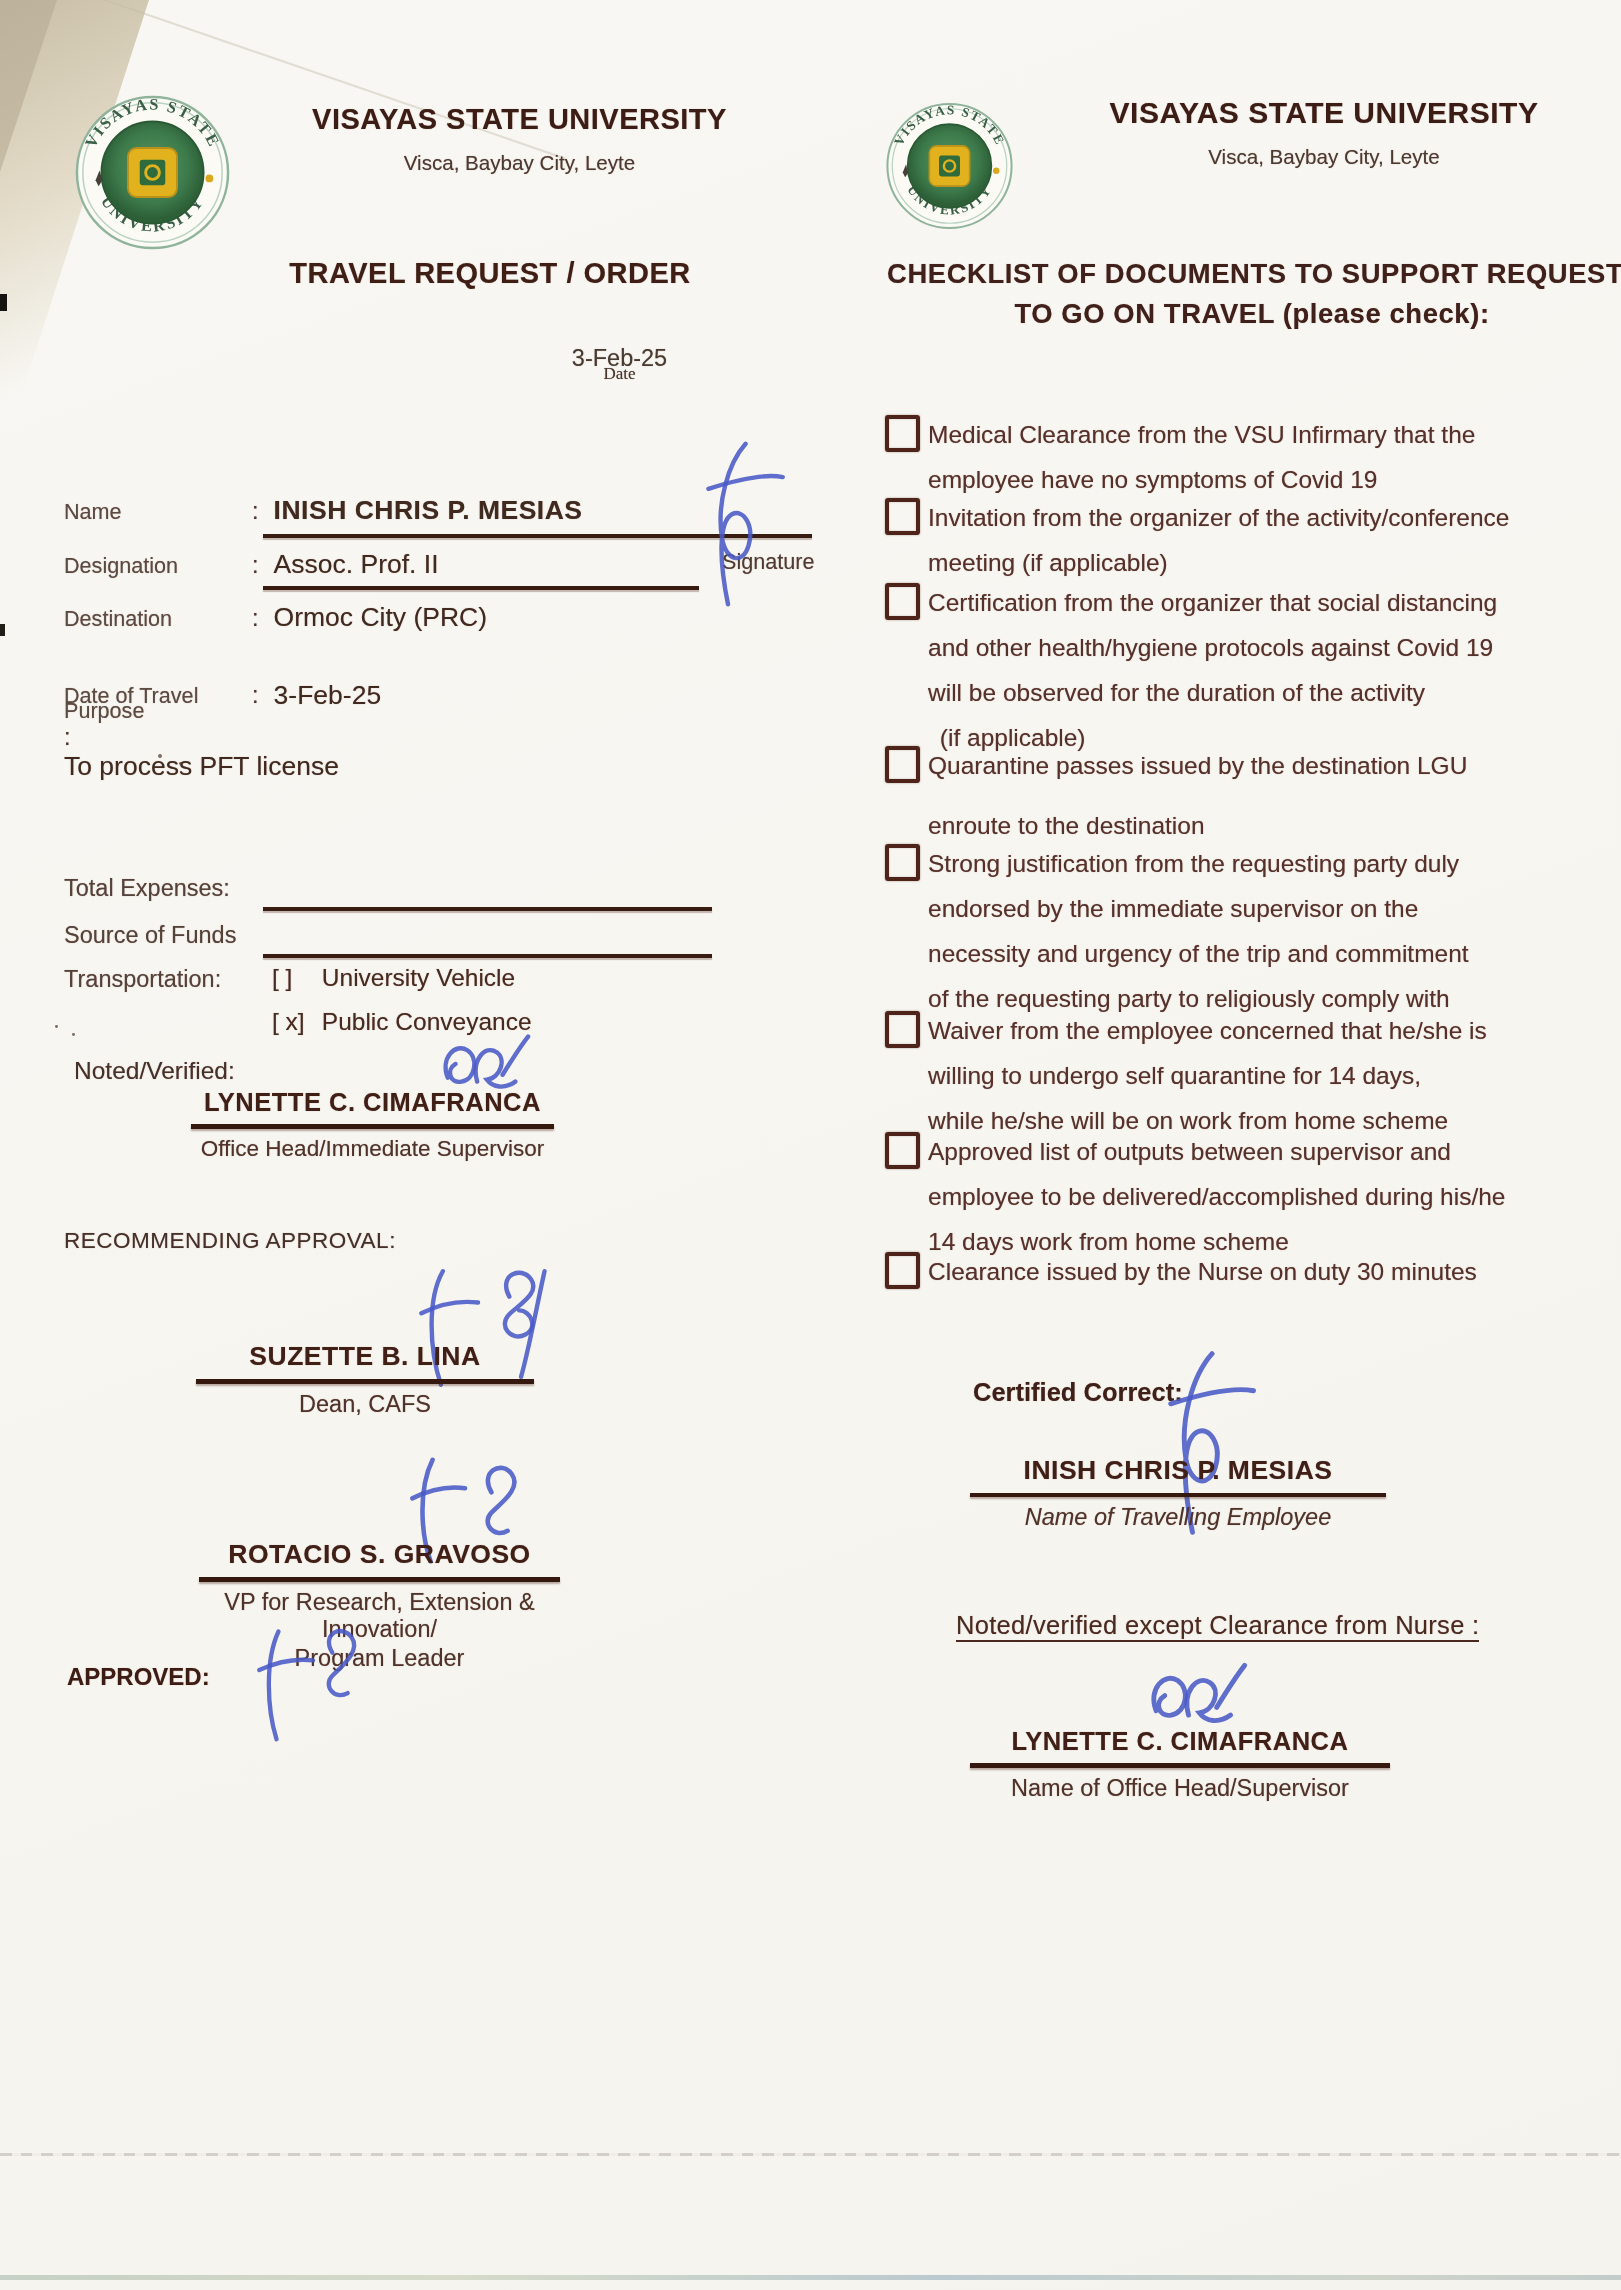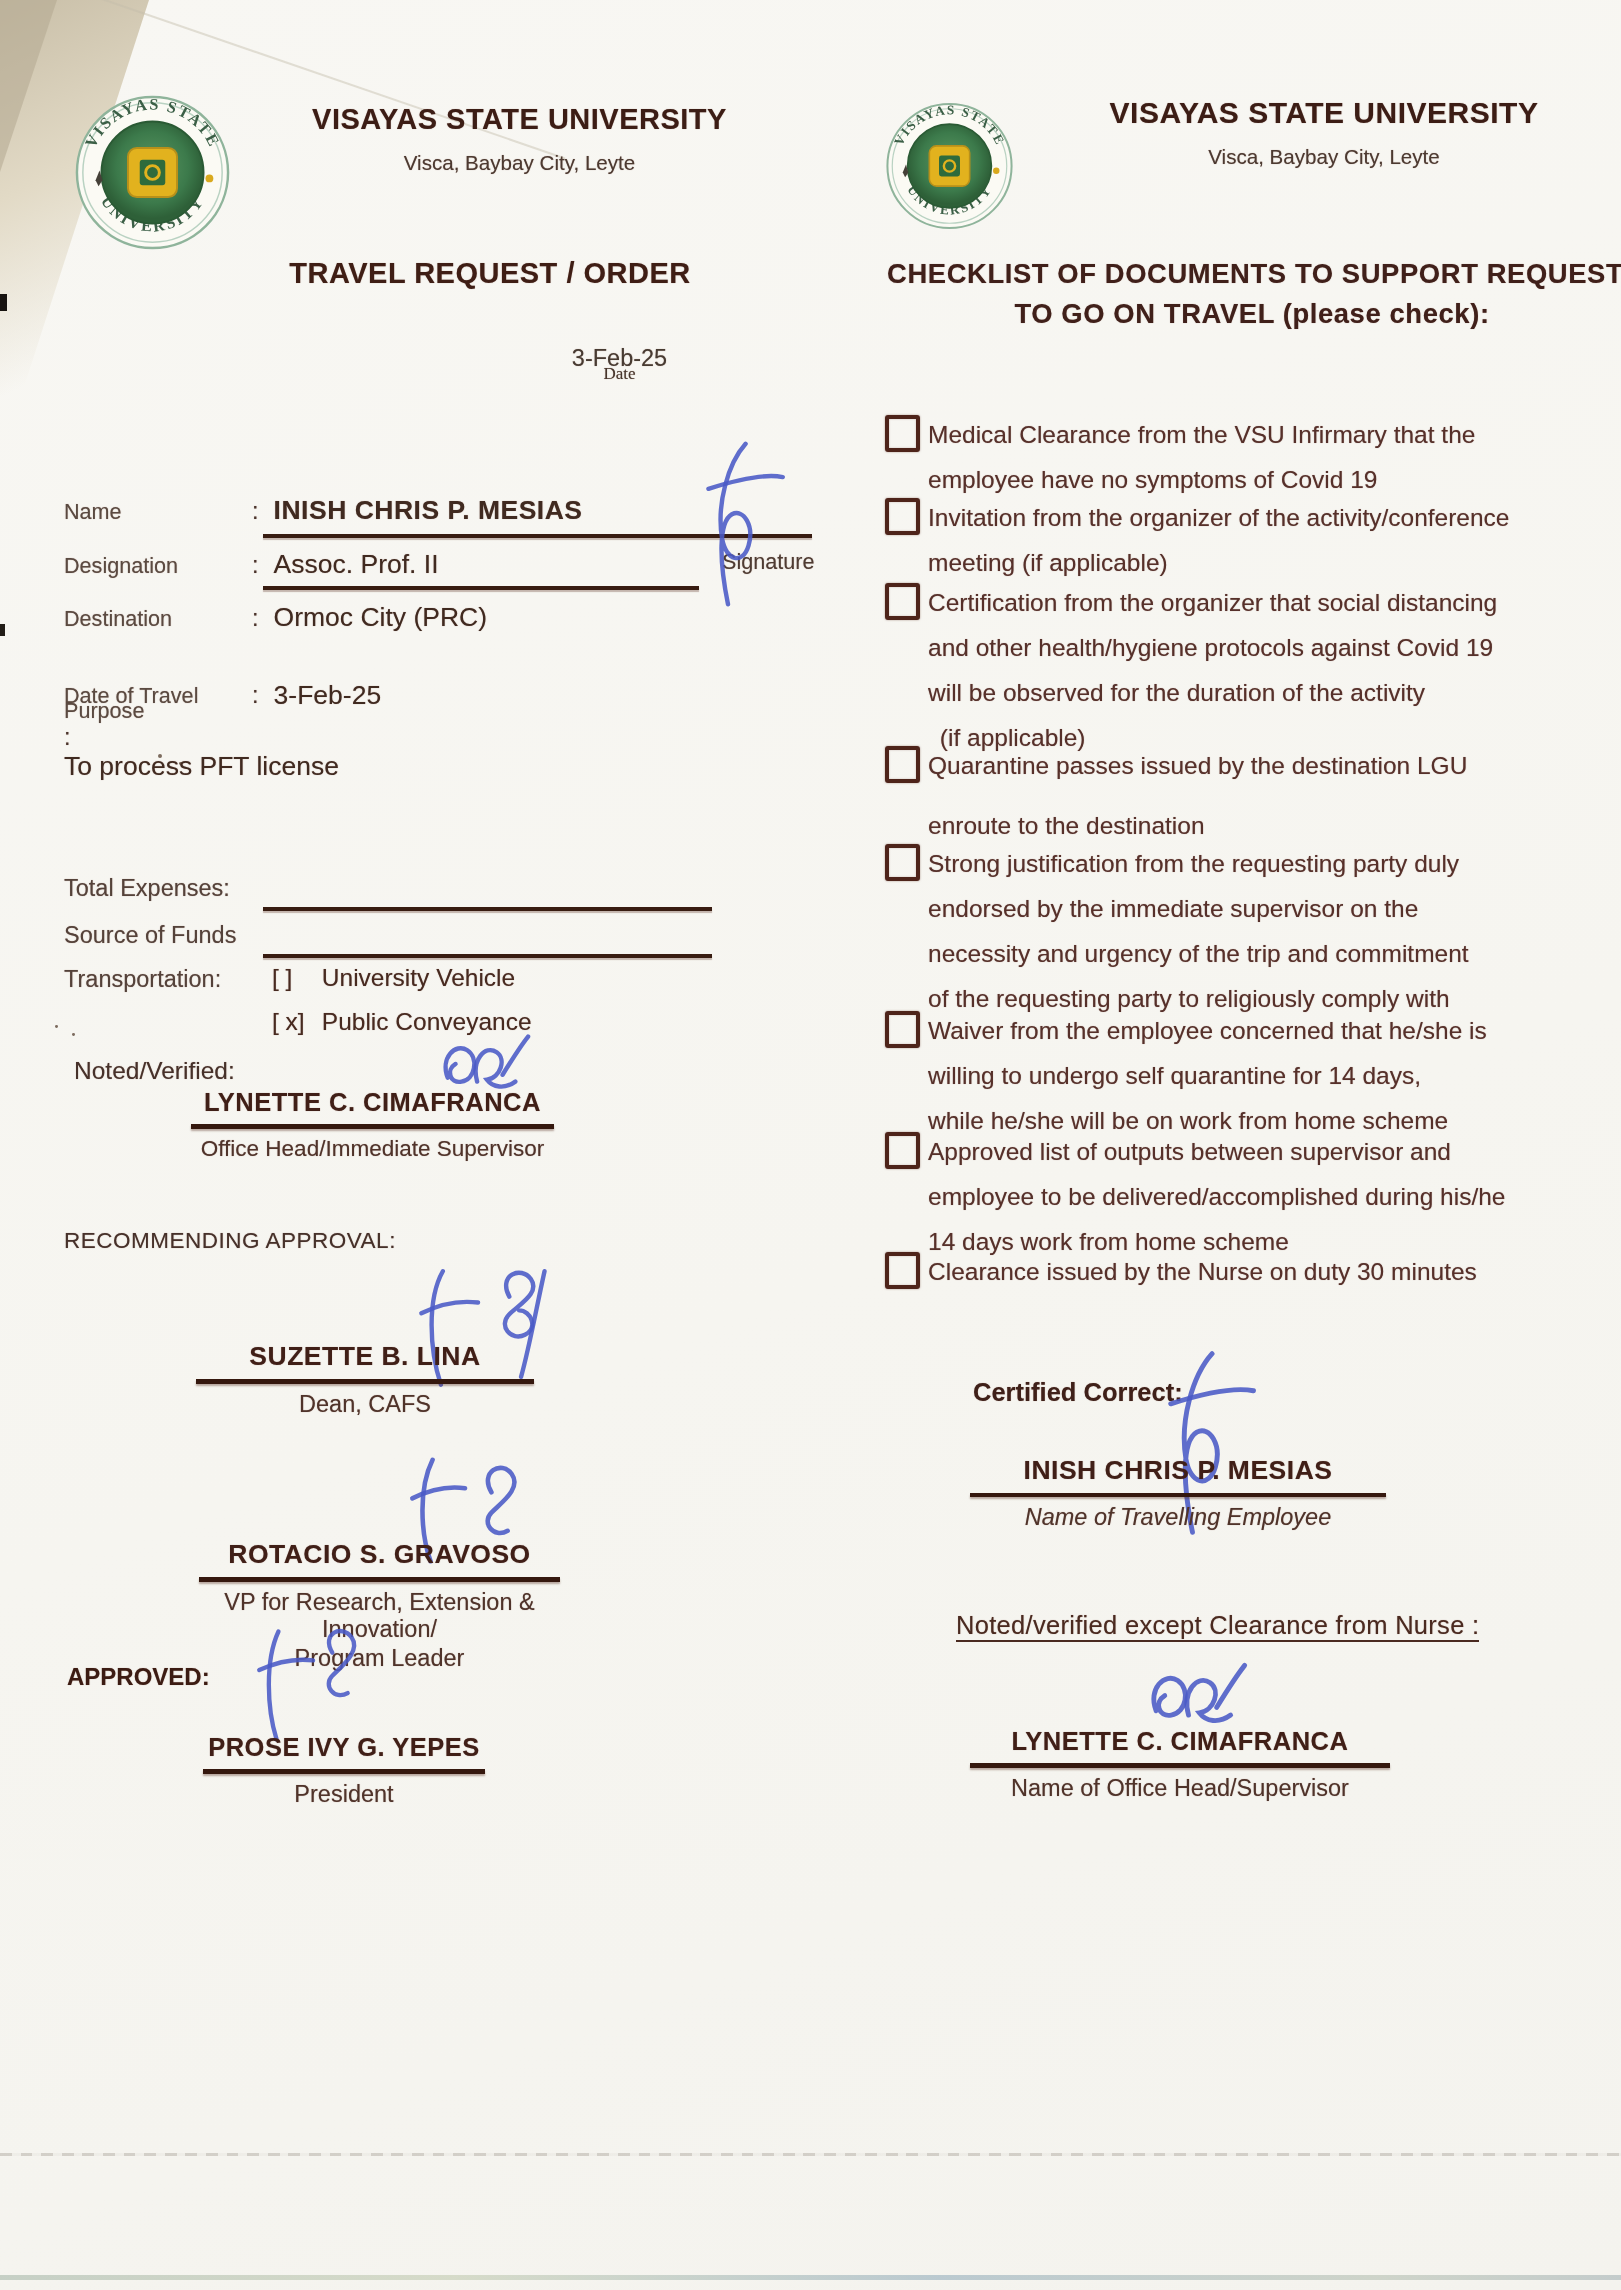--- a/index.html
+++ b/index.html
@@ -227,25 +227,20 @@
     <div class="sb-title stamp" style="font-size:23.5px;">VP for Research, Extension &amp; Innovation/</div>
     <div class="sb-title stamp" style="font-size:23.5px;margin-top:2px;">Program Leader</div>
   </div>
 
   <div class="section-label stamp" style="left:67px;top:1663px;font-size:24px;font-weight:bold;color:#3c1c13;">APPROVED:</div>
   <svg class="pen" style="left:240px;top:1619px;" width="125" height="127" viewBox="0 0 130 130">
     <path d="M40,12 C26,42 28,92 38,124"></path>
     <path d="M20,52 C42,42 60,40 76,42"></path>
     <path d="M96,34 C84,14 106,4 116,18 C126,32 106,48 96,58 C86,68 98,84 112,76"></path>
   </svg>
-  <div class="sigblock" style="left:203px;top:1733px;width:282px;">
-    <div class="sb-name stamp" style="font-size:25.5px;">PROSE IVY G. YEPES</div>
-    <div class="sb-line"></div>
-    <div class="sb-title stamp" style="font-size:23.5px;">President</div>
-  </div>
 
   <svg class="abs" style="left:885px;top:90px;" width="129" height="152" viewBox="0 0 160 160">
     <circle cx="80" cy="80" r="77" fill="#fbfaf4" stroke="#8fb49b" stroke-width="2.5"></circle>
     <circle cx="80" cy="80" r="71" fill="none" stroke="#b9d2c2" stroke-width="1.5"></circle>
     <defs>
       <path id="arcTopR" d="M 16,80 A 64,64 0 0 1 144,80"></path>
       <path id="arcBotR" d="M 20,80 A 60,60 0 0 0 140,80"></path>
       <radialGradient id="diskR" cx="50%" cy="45%">
         <stop offset="0%" stop-color="#5b9762"></stop>
           <stop offset="70%" stop-color="#3c7a4b"></stop>

